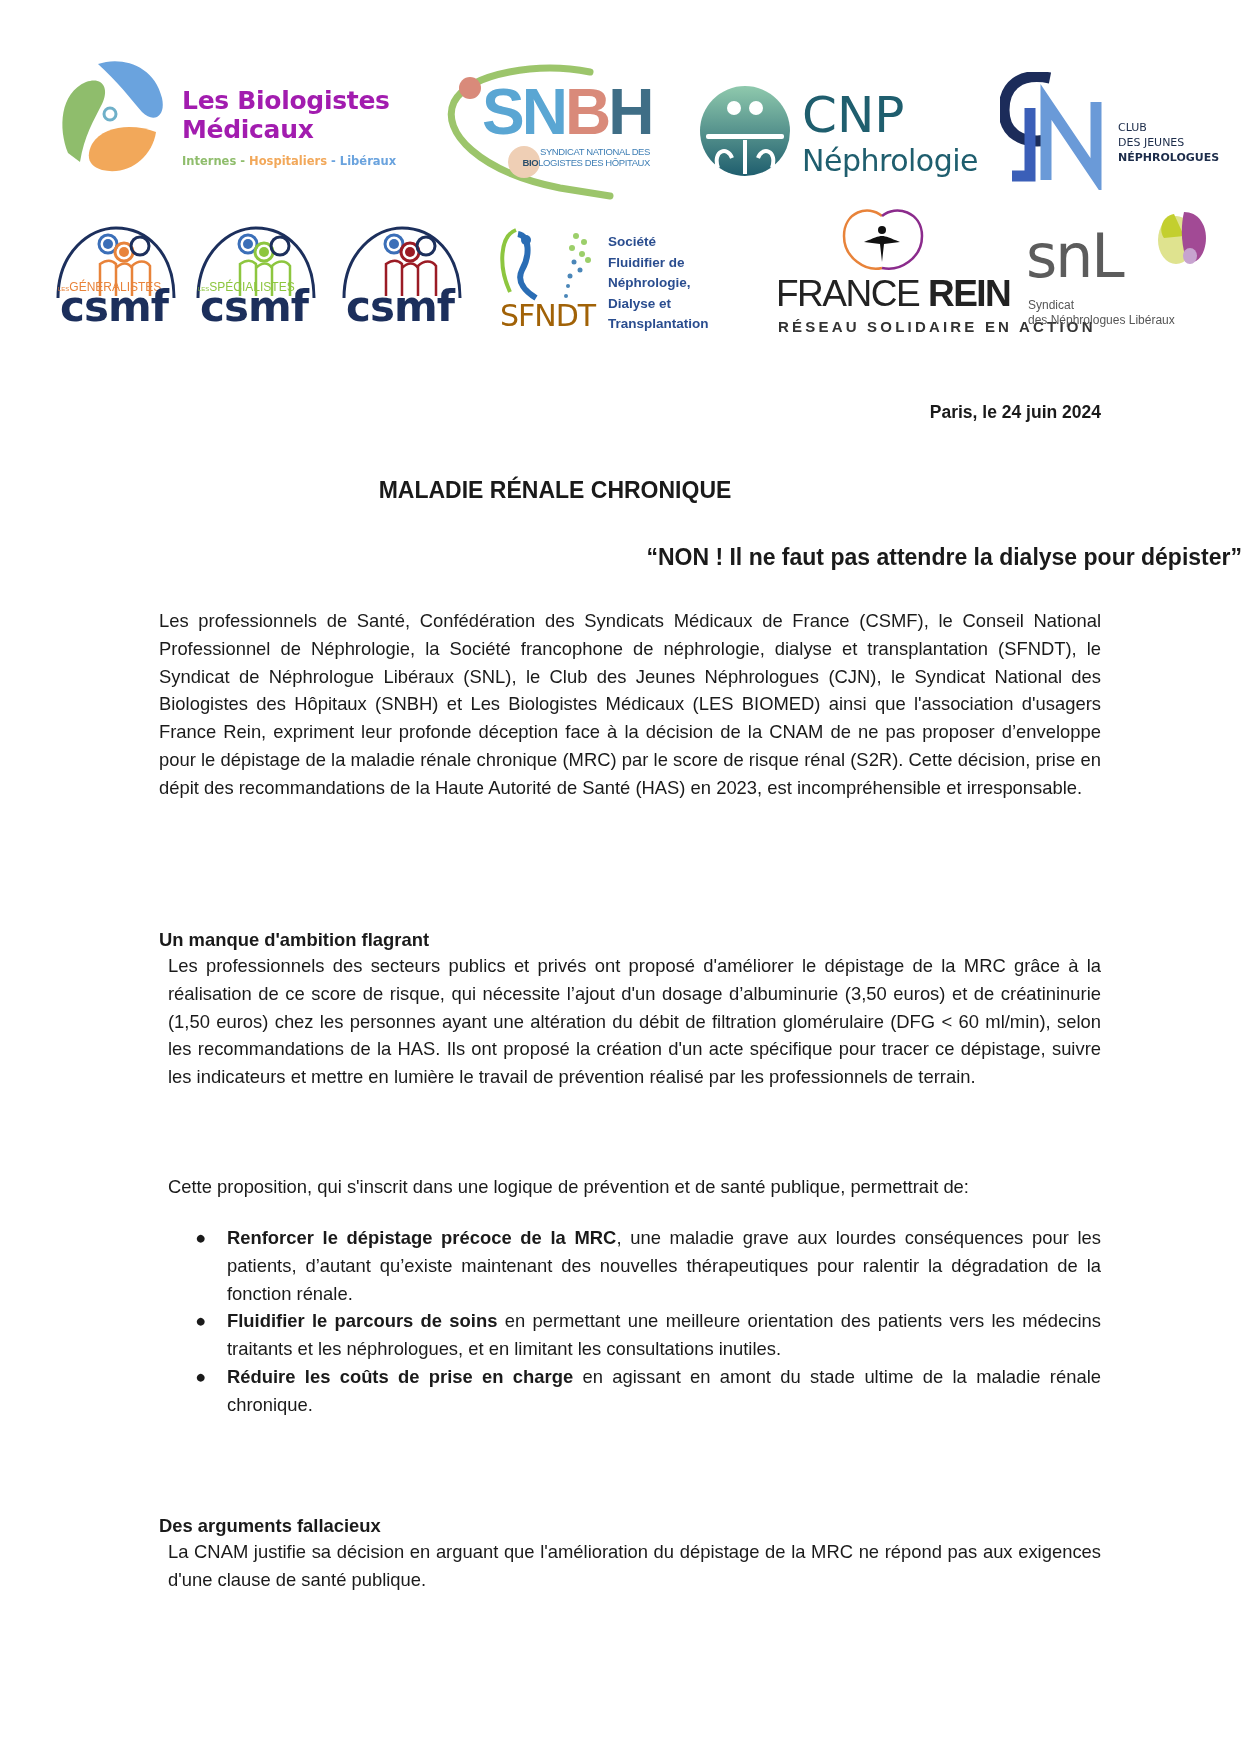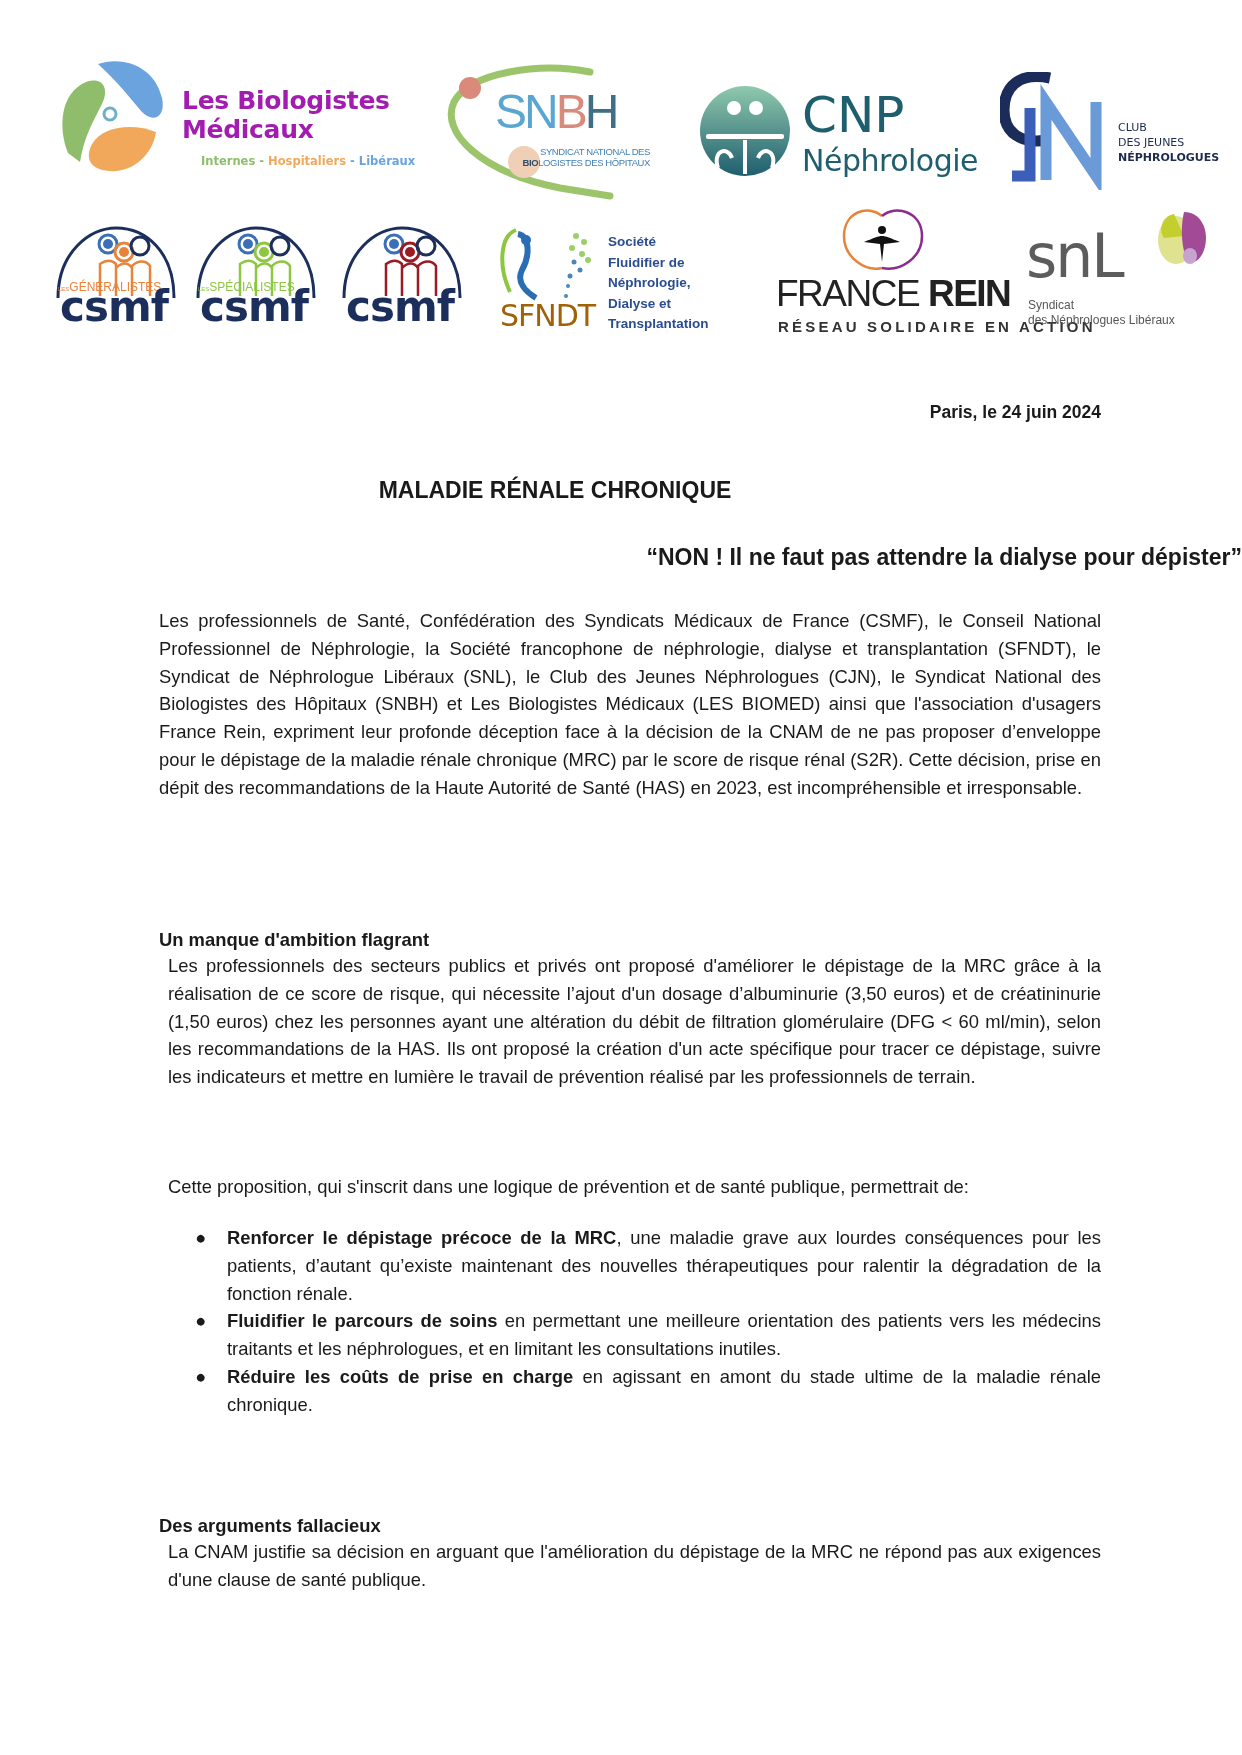--- a/index.html
+++ b/index.html
@@ -1,21 +1,21 @@
 <!DOCTYPE html>
 <html><head>
 <meta charset="utf-8">
 <style>
   html,body{margin:0;padding:0;background:#ffffff;}
   body{width:1242px;height:1755px;position:relative;overflow:hidden;font-family:"Liberation Sans",sans-serif;color:#1a1a1a;}
   
   .logo{position:absolute;}
   .biomed-name{position:absolute;left:124px;top:28px;font-family:"DejaVu Sans",sans-serif;font-weight:bold;color:#a21caf;font-size:25px;line-height:29px;letter-spacing:-0.3px;}
-  .biomed-tag{position:absolute;left:124px;top:96px;font-family:"DejaVu Sans",sans-serif;font-weight:bold;font-size:11.5px;white-space:nowrap;margin-left:19px;}
-  .snbh-word{position:absolute;left:42px;top:18px;font-family:"Liberation Sans",sans-serif;font-weight:normal;font-size:48px;letter-spacing:-3px;line-height:64px;margin-left:13px;}
+  .biomed-tag{position:absolute;left:124px;top:96px;font-family:"DejaVu Sans",sans-serif;font-weight:bold;font-size:11.5px;white-space:nowrap;}
+  .snbh-word{position:absolute;left:42px;top:18px;font-family:"Liberation Sans",sans-serif;font-weight:bold;font-size:64px;letter-spacing:-3px;line-height:64px;}
   .snbh-sub{position:absolute;left:60px;top:84px;font-family:"Liberation Sans",sans-serif;font-size:9.5px;line-height:11px;color:#3f7fb5;text-align:right;width:150px;letter-spacing:-0.4px;}
   .cnp-word{position:absolute;left:104px;top:6px;font-family:"DejaVu Sans",sans-serif;font-size:50px;line-height:54px;color:#1f5e6e;}
   .cnp-sub{position:absolute;left:104px;top:62px;font-family:"DejaVu Sans",sans-serif;font-size:30px;line-height:34px;color:#1f5e6e;letter-spacing:-0.5px;}
   .cjn-txt{position:absolute;left:118px;top:48px;font-family:"DejaVu Sans",sans-serif;font-size:11px;line-height:15px;color:#1c2c4a;}
   .csmf-word{position:absolute;left:0;width:128px;text-align:center;top:60px;font-family:"DejaVu Sans",sans-serif;font-weight:bold;font-size:42px;color:#1c2f5c;letter-spacing:-1px;}
   .csmf-cat{position:absolute;left:8px;top:58px;font-family:"Liberation Sans",sans-serif;font-size:12px;}
   .sfndt-name{position:absolute;left:112px;top:6px;font-family:"Liberation Sans",sans-serif;font-weight:bold;font-size:13.5px;line-height:20.5px;color:#2a4d8f;}
   .sfndt-word{position:absolute;left:4px;top:72px;font-family:"DejaVu Sans",sans-serif;font-size:30px;color:#a16207;letter-spacing:-1px;}
   .fr-word{position:absolute;left:0;top:66px;font-family:"Liberation Sans",sans-serif;font-size:37px;line-height:40px;color:#222;letter-spacing:-1.5px;white-space:nowrap;}
   .fr-word b{font-weight:bold;}

